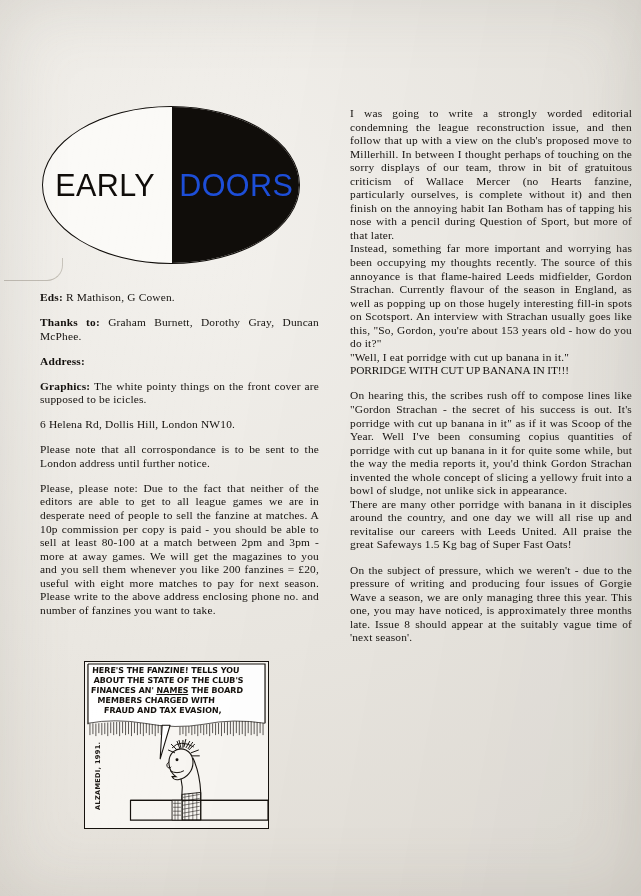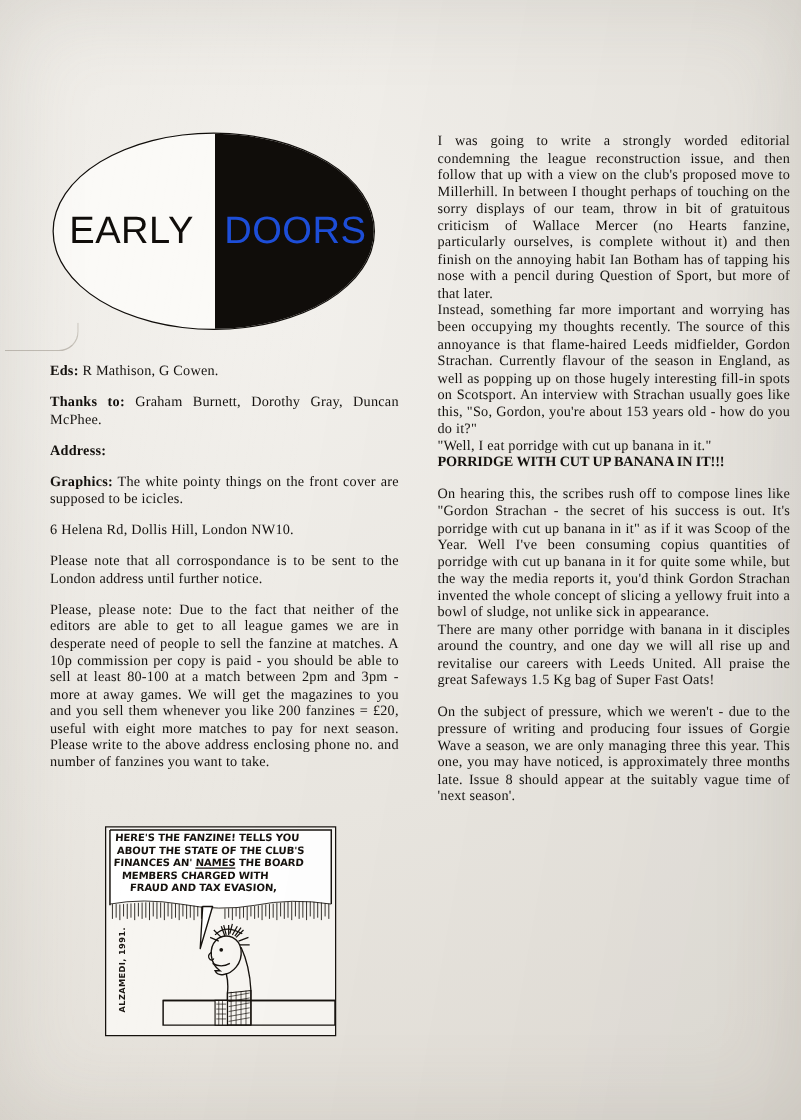--- a/index.html
+++ b/index.html
@@ -122,21 +122,21 @@
   .col p {
     margin: 0 0 11.5px 0;
   }
   .col p.tight {
     margin-bottom: 0;
   }
   .col b, .col .lbl {
     font-weight: bold;
   }
   .bold-line {
-    font-weight: bold;
+    font-weight: normal;
     text-align: left;
     margin: 0;
     letter-spacing: -0.1px;
   }
 
   
   .cartoon {
     position: absolute;
     left: 84px;
     top: 661px;

